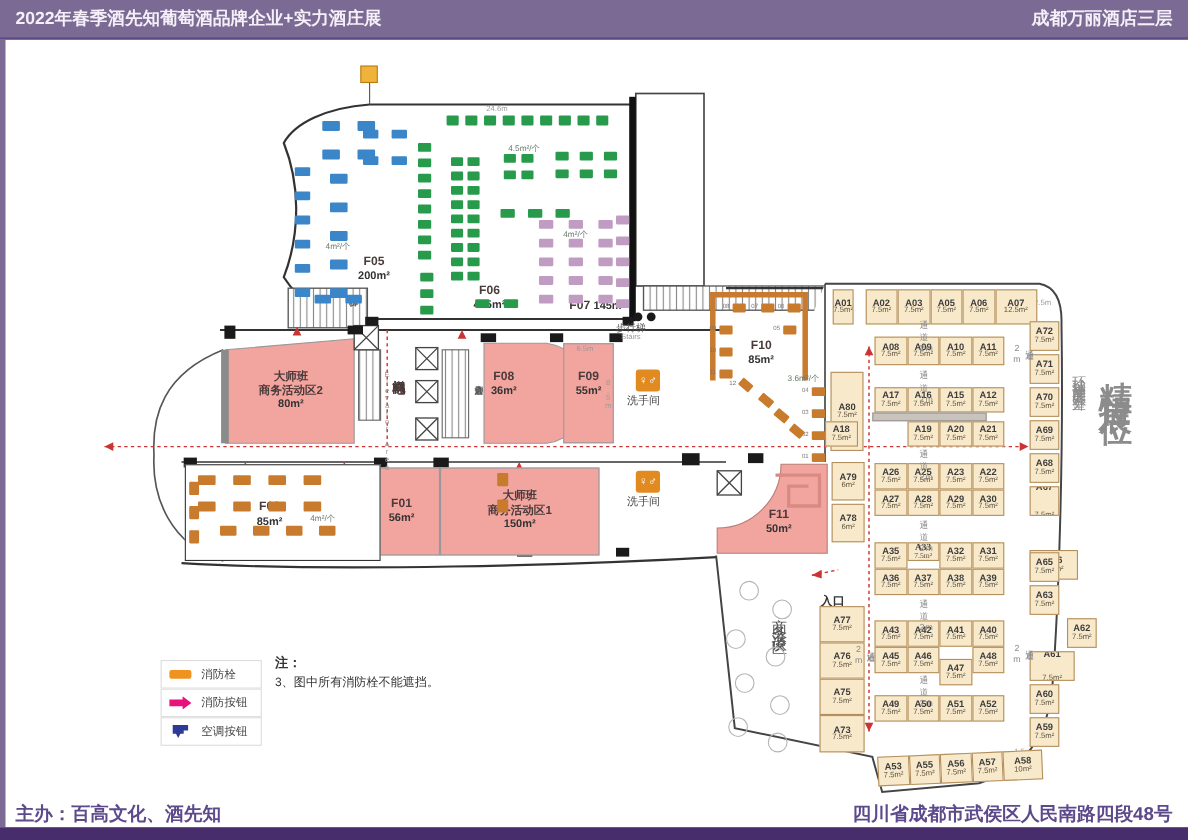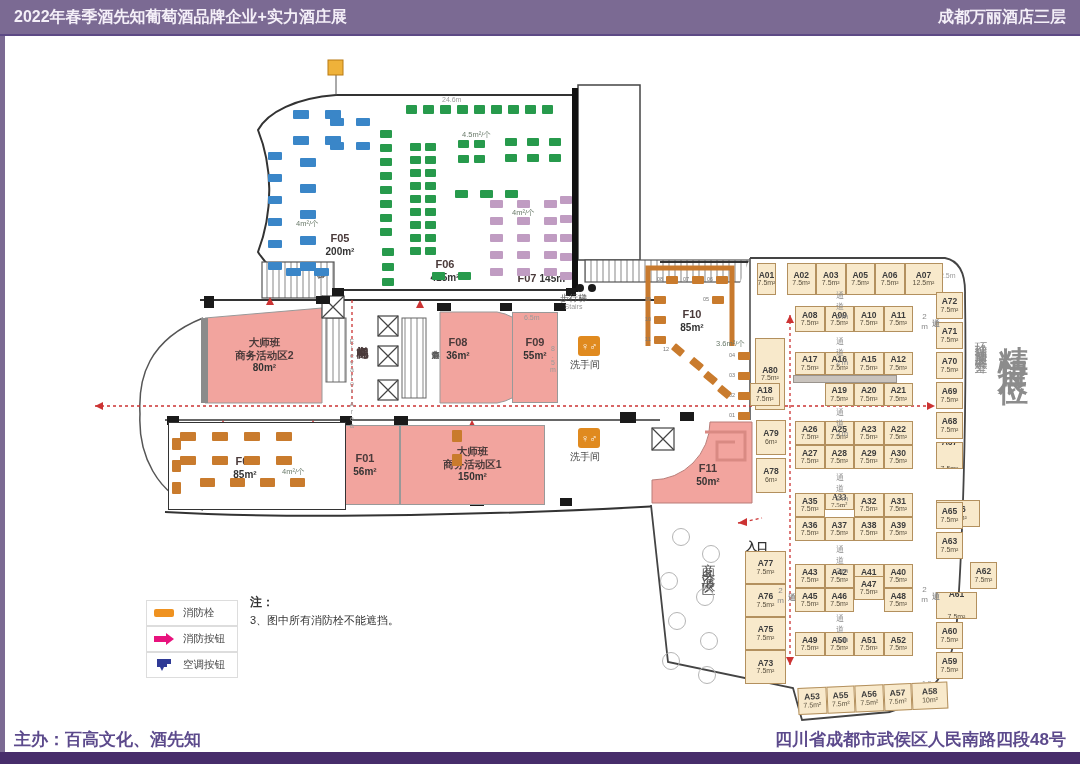--- a/index.html
+++ b/index.html
@@ -510,21 +510,21 @@
         <span class="bar">7.5m²</span>
       </div>
       <div class="booth" style="left: 795px; top: 588px; width: 29.5px; height: 24px;">
         <span class="bid">A45</span>
         <span class="bar">7.5m²</span>
       </div>
       <div class="booth" style="left: 824.5px; top: 588px; width: 29.5px; height: 24px;">
         <span class="bid">A46</span>
         <span class="bar">7.5m²</span>
       </div>
-      <div class="booth" style="left: 854px; top: 576px; width: 29.5px; height: 24px;">
+      <div class="booth" style="left: 854px; top: 599px; width: 29.5px; height: 24px;">
         <span class="bid">A47</span>
         <span class="bar">7.5m²</span>
       </div>
       <div class="booth" style="left: 883.5px; top: 588px; width: 29.5px; height: 24px;">
         <span class="bid">A48</span>
         <span class="bar">7.5m²</span>
       </div>
       <div class="booth" style="left: 795px; top: 632px; width: 29.5px; height: 24px;">
         <span class="bid">A49</span>
         <span class="bar">7.5m²</span>

